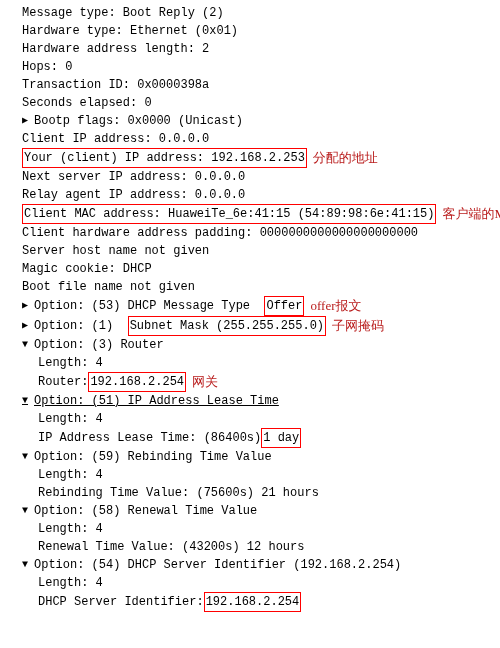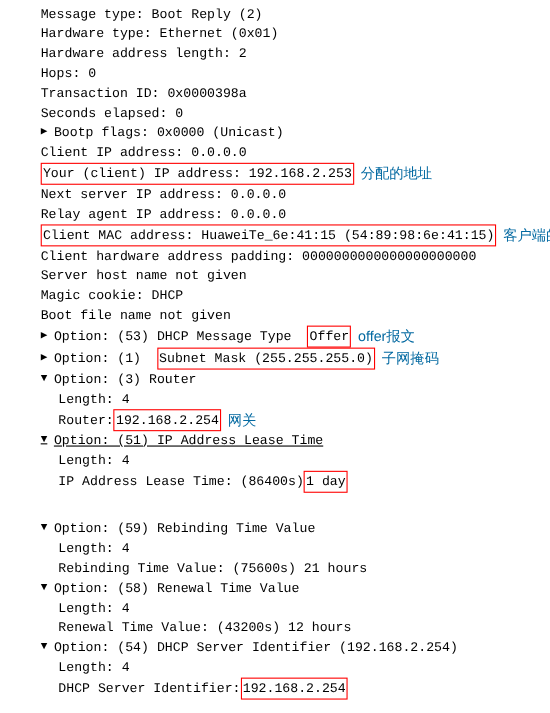--- a/index.html
+++ b/index.html
@@ -10,21 +10,21 @@
     body {
       background: #ffffff;
       font-family: 'Courier New', Courier, monospace;
       font-size: 12px;
       color: #000000;
       width: 500px;
       min-height: 648px;
       overflow-x: hidden;
     }
     .content {
-      padding: 4px 21px;
+      padding: 4px 6px;
       position: relative;
     }
     .line {
       line-height: 18px;
       white-space: nowrap;
       display: flex;
       align-items: center;
     }
     .indent1 {
       padding-left: 16px;
@@ -43,23 +43,23 @@
     }
     .arrow-down::before {
       content: '▼';
     }
     .highlight-box {
       display: inline;
       border: 1.5px solid #ff0000;
       padding: 0 1px;
     }
     .annotation {
-      font-family: Liberation Sans, sans-serif;
+      font-family: Liberation Serif, serif;
       font-size: 13px;
-      color: #0369a1;
+      color: #b91c1c;
       margin-left: 6px;
       white-space: nowrap;
     }
   </style>
 </head>
 <body>
 
 <div class="content">
 
   <div class="line indent1">
@@ -165,21 +165,21 @@
 
   <div class="line indent2">
     <span>Length: 4</span>
   </div>
 
   <div class="line indent2">
     <span>IP Address Lease Time: (86400s) </span>
     <span class="highlight-box">1 day</span>
   </div>
 
-  <div class="line indent1" style="cursor:pointer;margin-top:24px;">
+  <div class="line indent1" style="cursor:pointer;">
     <span class="arrow arrow-down"></span>
     <span>Option: (59) Rebinding Time Value</span>
   </div>
 
   <div class="line indent2">
     <span>Length: 4</span>
   </div>
 
   <div class="line indent2">
     <span>Rebinding Time Value: (75600s) 21 hours</span>

